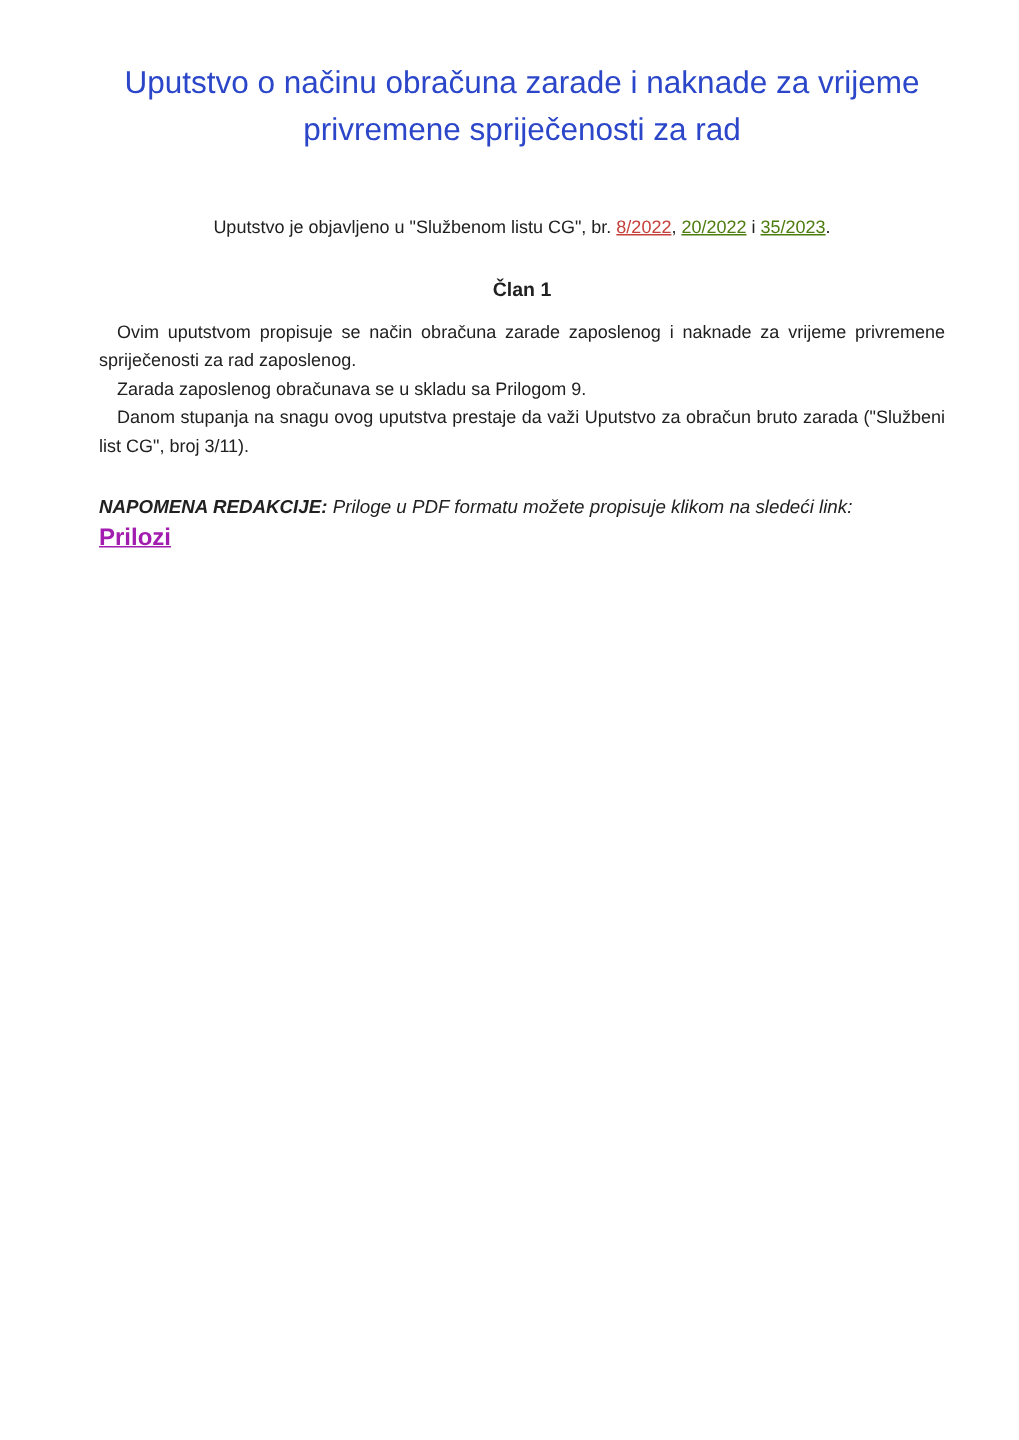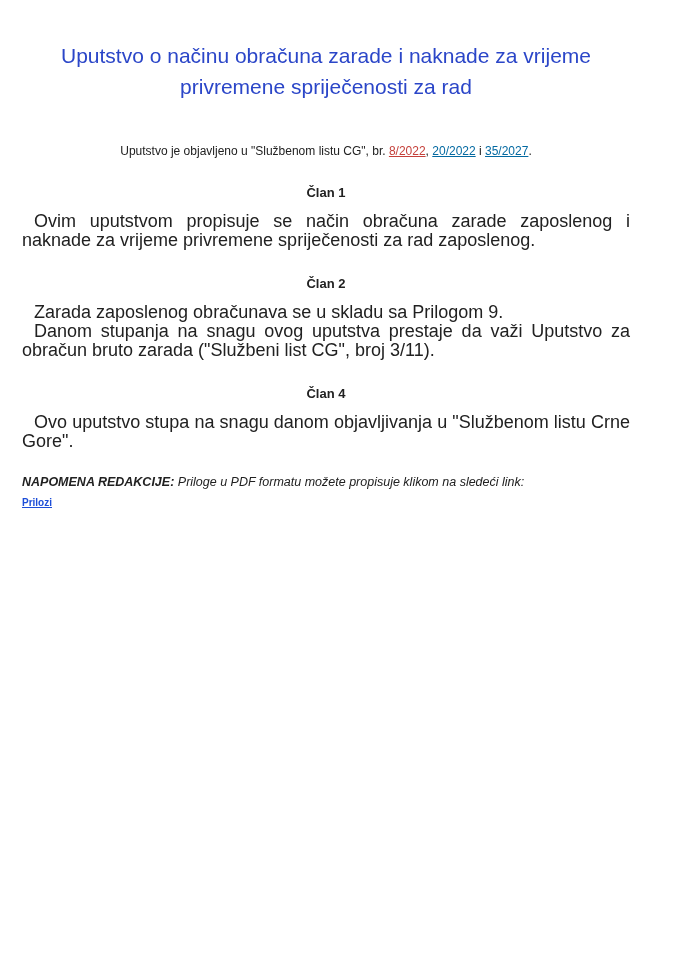--- a/index.html
+++ b/index.html
@@ -10,20 +10,21 @@
   body {
     width: 679px;
     height: 960px;
     font-family: "Liberation Sans", sans-serif;
     color: #212121;
     -webkit-font-smoothing: antialiased;
   }
   .page {
     padding: 40px 49px 0 22px;
     box-sizing: border-box;
+    margin-left: 44px;
   }
   .doc-title {
     margin: 0;
     color: #2b46c8;
     font-size: 21px;
     line-height: 31px;
     font-weight: 400;
     text-align: center;
     white-space: pre-line;
   }
@@ -34,35 +35,35 @@
     line-height: 15px;
   }
   .pub-line a, .pub-line .gazette-link {
     text-decoration: underline;
     cursor: pointer;
   }
   .gazette-link.red {
     color: #c5403a;
   }
   .gazette-link.dark {
-    color: #0369a1;
+    color: #4d7c0f;
   }
   .clan-heading {
     margin: 26px 0 12px 0;
     text-align: center;
     font-weight: 700;
     font-size: 13px;
     line-height: 15px;
   }
   .clan-heading:first-of-type {
     margin-top: 26px;
   }
   .body-par {
     margin: 0;
-    font-size: 18px;
+    font-size: 12px;
     line-height: 19px;
     text-align: justify;
     text-indent: 12px;
   }
   .note-block {
     margin-top: 22px;
     font-size: 12.5px;
     line-height: 19px;
   }
   .note-label {
@@ -70,56 +71,51 @@
     font-style: italic;
   }
   .note-text {
     font-style: italic;
   }
   .prilozi-link {
     display: inline-block;
     margin-top: 1px;
     font-weight: 700;
     text-decoration: underline;
-    color: #1d4ed8;
+    color: #a21caf;
     cursor: pointer;
-    font-size: 10px;
+    font-size: 16px;
     line-height: 19px;
   }
 </style>
 </head>
 <body>
 
 <div class="page">
 
   <h1 class="doc-title">Uputstvo o načinu obračuna zarade i naknade za vrijeme
 privremene spriječenosti za rad</h1>
 
   <div class="pub-line">
-    <span>Uputstvo je objavljeno u "Službenom listu CG", br. </span><span class="gazette-link red">8/2022</span><span>, </span><span class="gazette-link dark">20/2022</span><span> i </span><span class="gazette-link dark">35/2027</span><span>.</span>
+    <span>Uputstvo je objavljeno u "Službenom listu CG", br. </span><span class="gazette-link red">8/2022</span><span>, </span><span class="gazette-link dark">20/2022</span><span> i </span><span class="gazette-link dark">35/2023</span><span>.</span>
   </div>
 
   <div>
     <div class="clan-heading">Član 1</div>
     <p class="body-par">Ovim uputstvom propisuje se način obračuna zarade zaposlenog i naknade za vrijeme privremene spriječenosti za rad zaposlenog.</p>
   </div>
 
   <div>
-    <div class="clan-heading">Član 2</div>
     <p class="body-par">Zarada zaposlenog obračunava se u skladu sa Prilogom 9.</p>
   </div>
 
   <div>
     <p class="body-par">Danom stupanja na snagu ovog uputstva prestaje da važi Uputstvo za obračun bruto zarada ("Službeni list CG", broj 3/11).</p>
   </div>
 
-  <div>
-    <div class="clan-heading">Član 4</div>
-    <p class="body-par">Ovo uputstvo stupa na snagu danom objavljivanja u "Službenom listu Crne Gore".</p>
-  </div>
 
   <div class="note-block">
     <span class="note-label">NAPOMENA REDAKCIJE:</span><span class="note-text"> Priloge u PDF formatu možete propisuje klikom na sledeći link:</span>
     <br>
     <span class="prilozi-link">Prilozi</span>
   </div>
 
 </div>
 
 </body></html>

